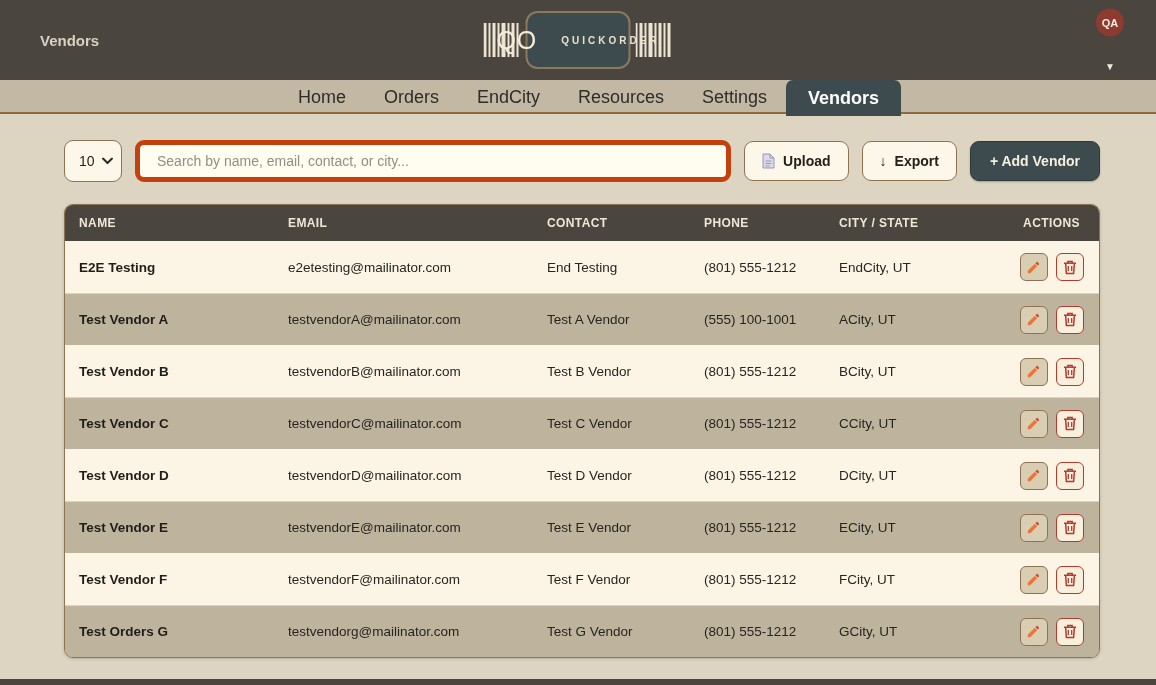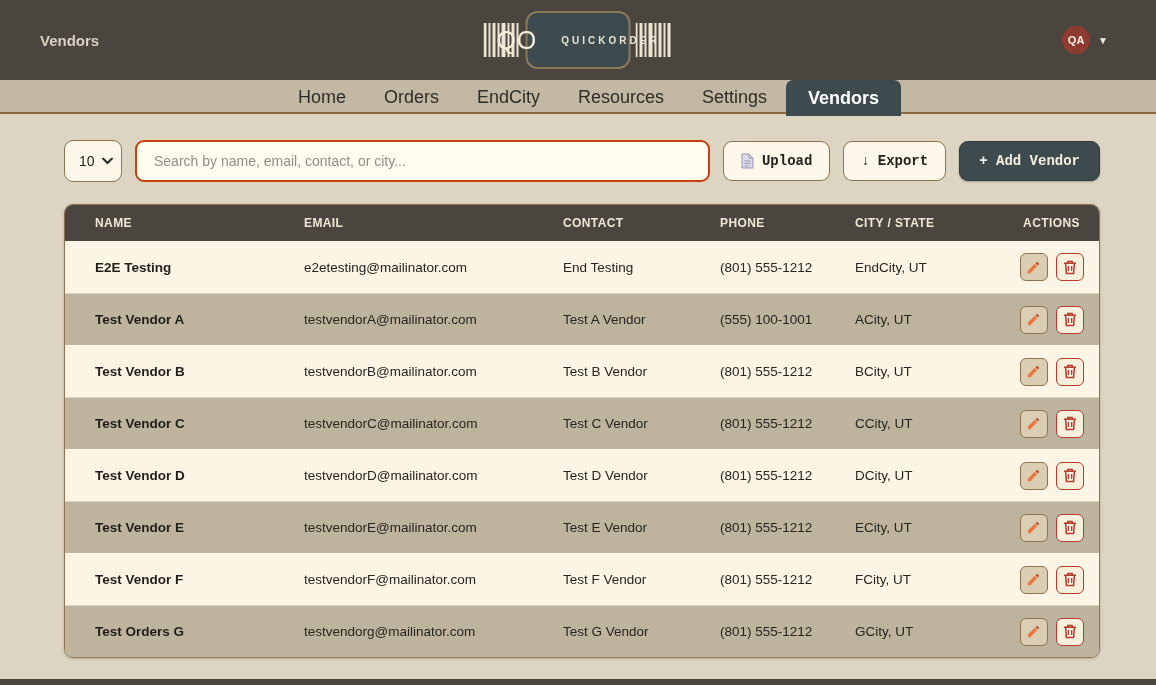--- a/index.html
+++ b/index.html
@@ -21,22 +21,22 @@
     display:flex; align-items:center; gap:5px;
   }
   .barcode { display:block; }
   .logo-box {
     width:105px; height:58px; background:#3d4b4f; border:2px solid #8a7a5c;
     border-radius:12px; display:flex; flex-direction:row; align-items:center;
     justify-content:center; gap:2px;
   }
   .logo-monogram { font-size:25px; color:#f3ecd9; letter-spacing:1px; }
   .logo-name { font-size:10px; font-weight:bold; letter-spacing:3px; color:#e8e1cf;margin-left:22px; }
-  .user-area { position:absolute; right:48px; top:50%; transform:translateY(-50%);
-    display:flex; align-items:center; gap:8px; }
+  .user-area { position:absolute; right:32px; top:50%; transform:translateY(-50%);
+    display:flex; align-items:center; gap:24px;flex-direction:column; }
   .avatar {
     width:28px; height:28px; border-radius:50%; background:#8d3a31; color:#f6efe0;
     font-size:11px; font-weight:bold; display:flex; align-items:center; justify-content:center;
     cursor:pointer;
   }
   .caret { font-size:10px; color:#f0e9d6; cursor:pointer; }
 
   
   .nav-bar {
     height:34px; background:#c2b8a3; border-bottom:2px solid #8d6a3f;
@@ -59,27 +59,27 @@
   .controls-row { display:flex; align-items:center; gap:13px; margin-bottom:22px; }
   .select-wrap { position:relative; }
   .page-size-select {
     -webkit-appearance:none; appearance:none;
     width:58px; height:42px; border:1px solid #8d7351; border-radius:9px;
     background:#fdf7e9; font-family:"Liberation Sans",sans-serif; font-size:14px;
     color:#23221d; padding:0 22px 0 14px; cursor:pointer;
   }
   .select-chevron { position:absolute; right:9px; top:50%; transform:translateY(-50%); pointer-events:none; display:flex; }
   .search-input {
-    flex:1; height:42px; border:2px solid #c2410c; border-radius:9px;
+    flex:1; height:42px; border:5px solid #c2410c; border-radius:9px;
     background:#fffcf0; padding:0 17px; font-family:"Liberation Sans",sans-serif;
     font-size:14px; color:#23221d;
   }
   .search-input::placeholder { color:#918f86; }
   .btn {
-    height:40px; border-radius:9px; font-family:Liberation Mono, monospace;
+    height:40px; border-radius:9px; font-family:Liberation Sans, sans-serif;
     font-size:14px; font-weight:bold; cursor:pointer; display:flex; align-items:center;
     gap:8px; padding:0 17px; white-space:nowrap;
   }
   .btn-light { background:#fdf7e9; border:1px solid #8d7351; color:#23221d; }
   .btn-dark  { background:#3d4b4f; border:1px solid #2e3a3d; color:#f5efdf; padding:0 19px;
                box-shadow:0 1px 2px rgba(0,0,0,.25); }
   .export-arrow { font-size:14px; font-weight:normal; color:#23221d; }
 
   
   .vendor-table {
@@ -87,21 +87,21 @@
     box-shadow:0 1px 3px rgba(70,60,40,.25);
   }
   .t-row {
     display:grid; grid-template-columns:209px 259px 157px 135px 179px 1fr;
     align-items:center;
   }
   .t-head { background:#4b4540; height:36px; }
   .t-head .cell {
     color:#efe7d4; font-size:12px; font-weight:bold; letter-spacing:.4px;
   }
-  .cell { padding-left:30px; font-size:13.5px; color:#26251f; display:flex; align-items:center; }
+  .cell { padding-left:14px; font-size:13.5px; color:#26251f; display:flex; align-items:center; }
   .cell-actions { justify-content:center; padding-left:0; gap:8px; }
   .row { height:52px; }
   .row.odd  { background:#fcf5e6; }
   .row.even { background:#beb39d; }
   .row + .row { border-top:1px solid rgba(255,250,235,.45); }
   .vendor-name { font-weight:bold; color:#1f1e19; }
 
   .action-btn {
     width:28px; height:28px; border-radius:6px; display:flex; align-items:center;
     justify-content:center; cursor:pointer; padding:0;

